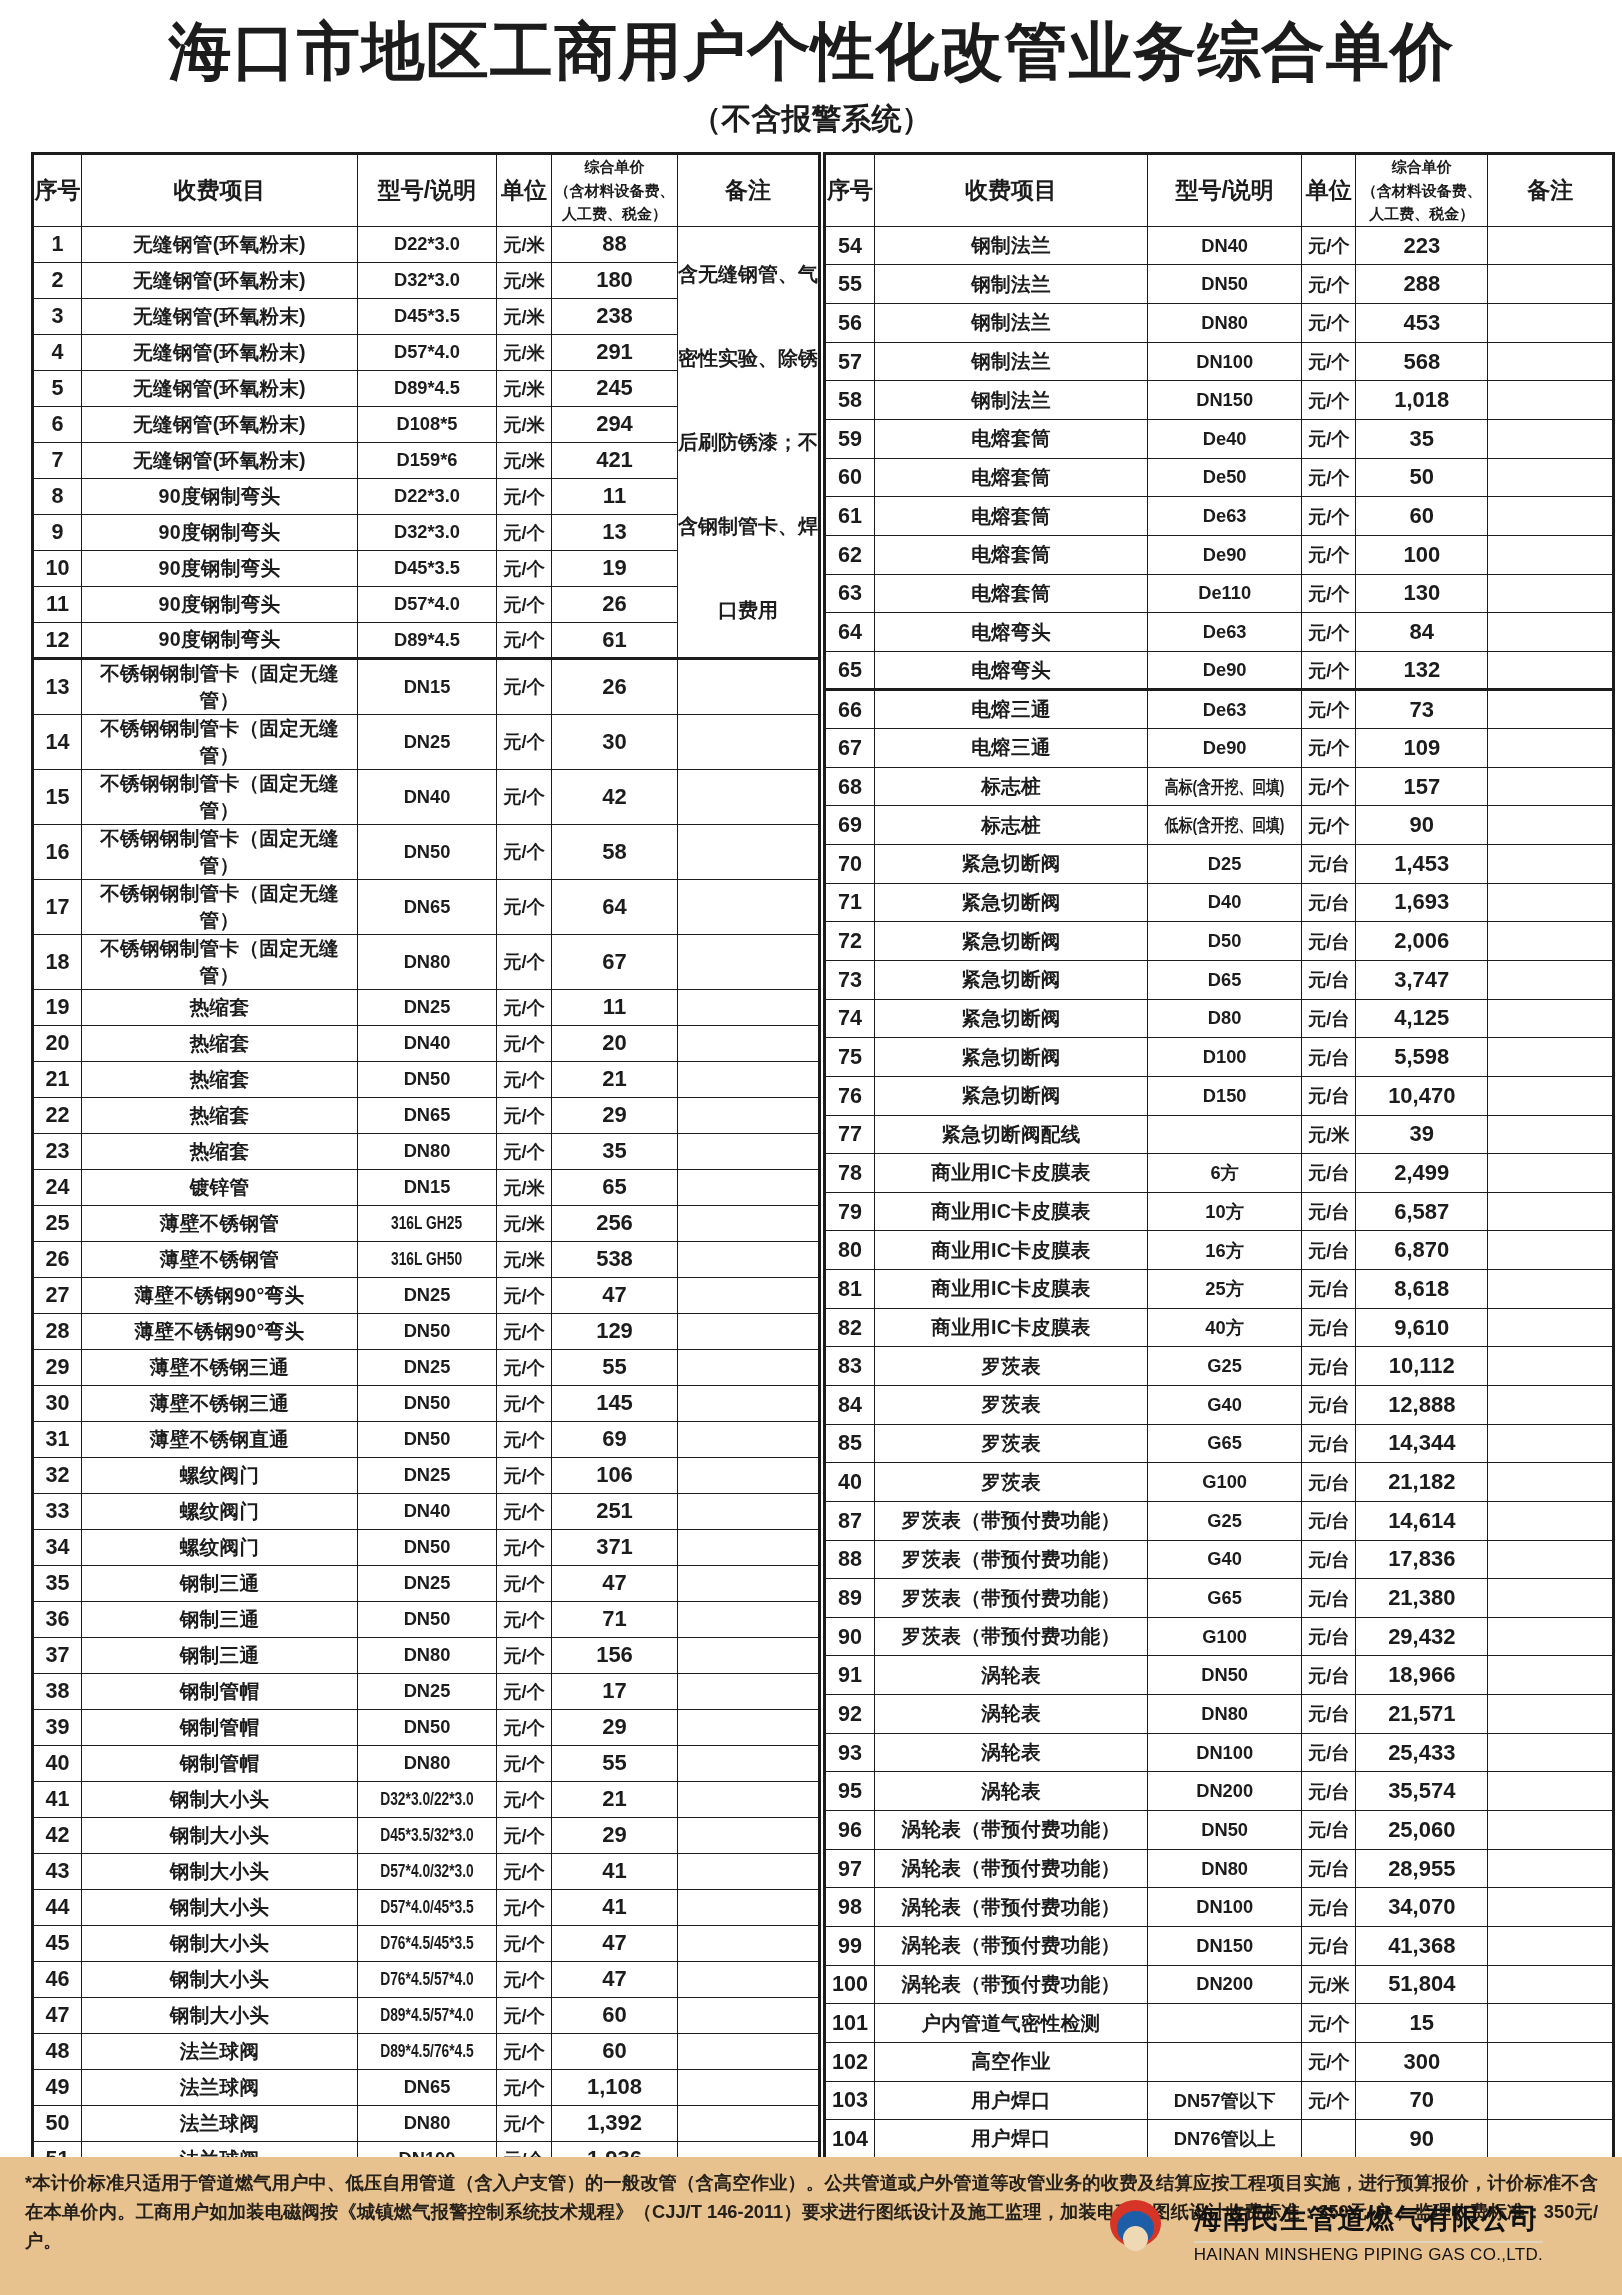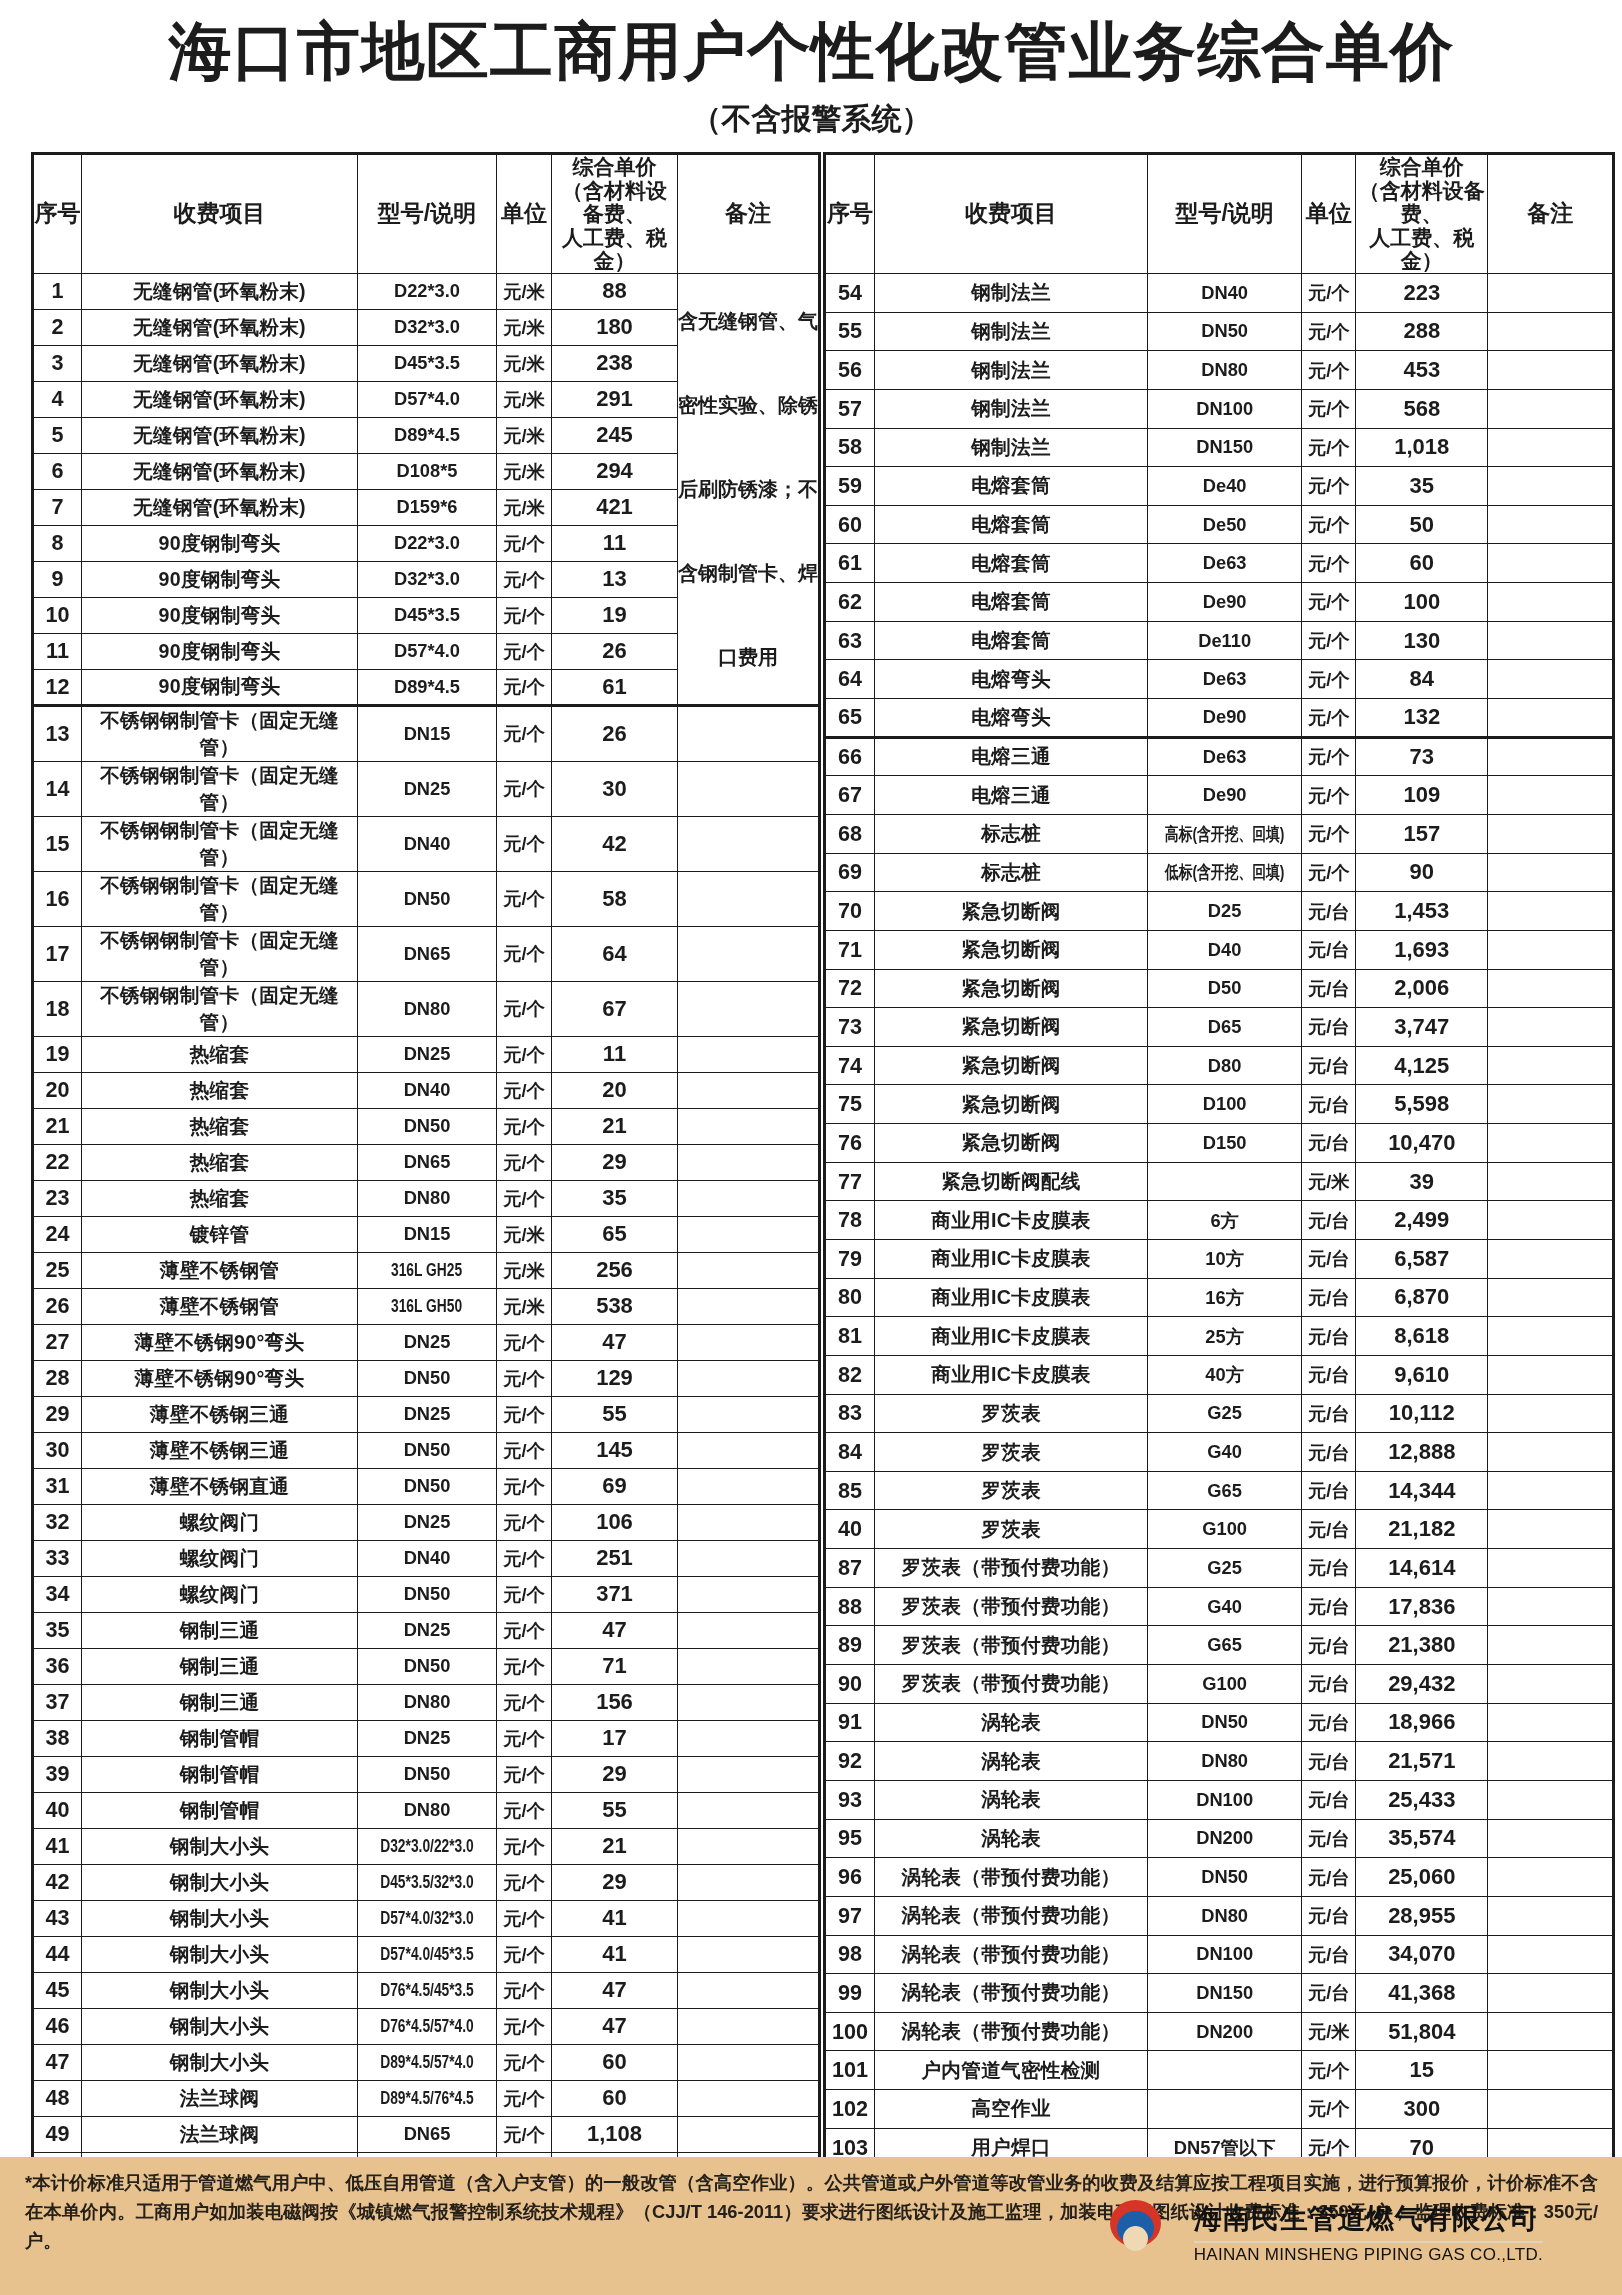--- a/index.html
+++ b/index.html
@@ -9,21 +9,21 @@
          font-size:63px;font-weight:900;letter-spacing:1.3px;color:#1c1c1c;}
   .subtitle{position:absolute;top:99px;left:0;width:100%;text-align:center;
             font-size:30px;font-weight:800;}
   .tables{position:absolute;top:152px;left:31px;display:flex;gap:2px;}
   table{border-collapse:collapse;table-layout:fixed;background:#fff;}
   table{border:3.3px solid #1c1c1c;}
   th,td{border:1.3px solid #1c1c1c;padding:0;overflow:hidden;}
   thead tr{height:71px;}
   tbody tr{height:36px;}
   th{font-size:23px;font-weight:800;text-align:center;}
-  .price-h div{font-size:21px;line-height:23.6px;font-weight:800;}
+  .price-h div{font-size:15px;line-height:23.6px;font-weight:800;}
   td{text-align:center;font-weight:700;}
   .c-no{font-size:21.6px;}
   .c-item{font-size:19.6px;letter-spacing:0.3px;}
   .c-model{font-size:18.3px;}
   .c-model .sm{display:inline-block;font-size:17.7px;white-space:nowrap;
                transform:scaleX(0.78);transform-origin:center;}
   .c-model .xs{display:block;font-size:13px;line-height:15px;letter-spacing:-0.3px;
                padding:1.3px 1.3px;text-align:center;}
   .c-unit{font-size:18.3px;}
   .c-price{font-size:22px;}

